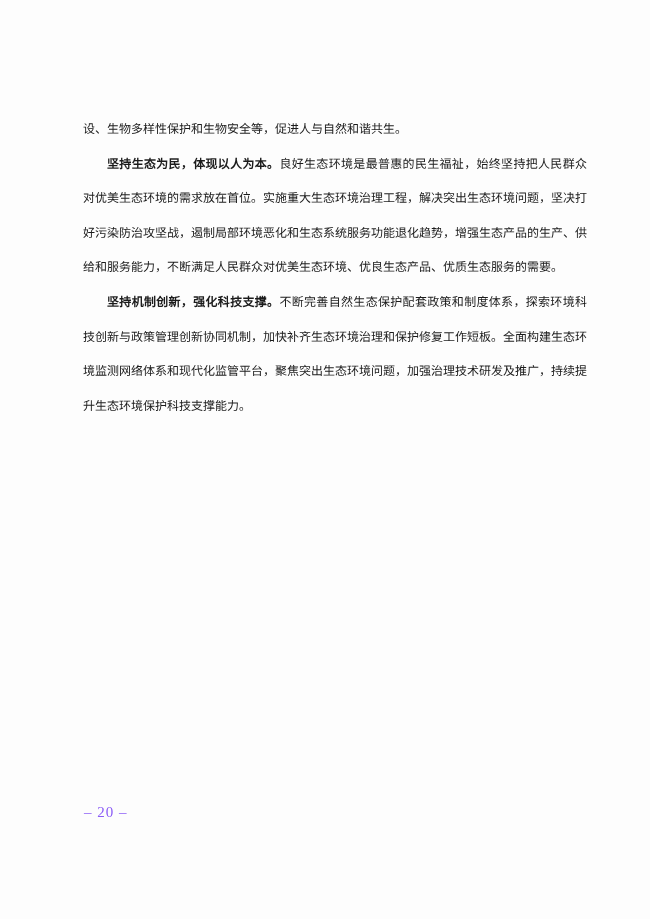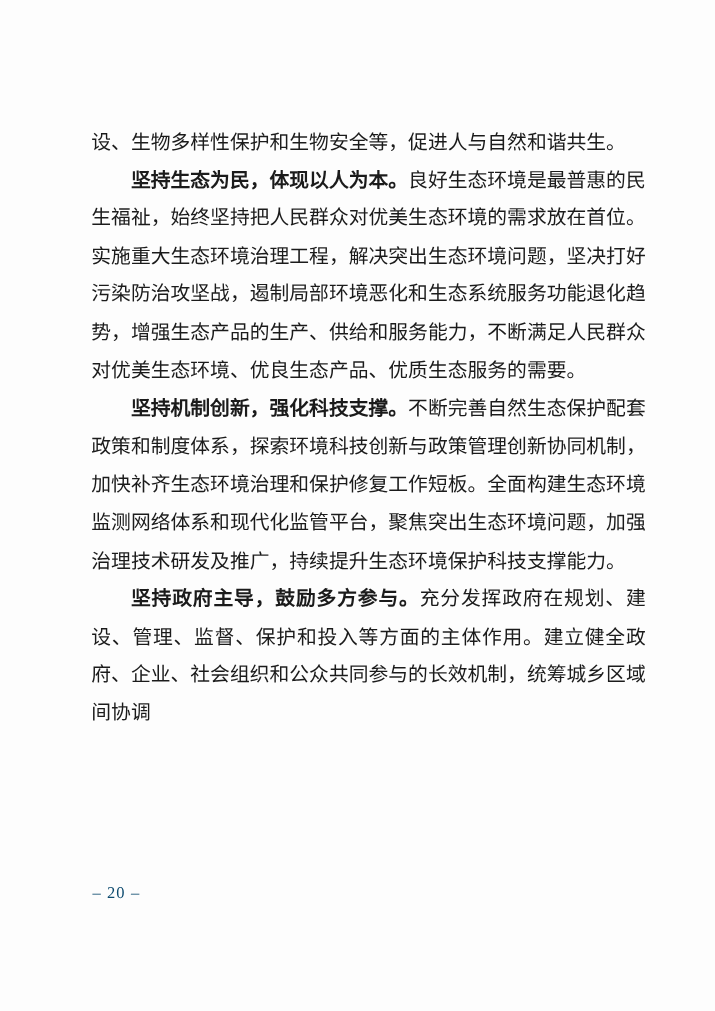--- a/index.html
+++ b/index.html
@@ -18,42 +18,42 @@
   }
   .text-block {
     position: absolute;
     left: 83px;
     top: 112px;
     width: 504px;
   }
   .text-block p {
     margin: 0;
     padding: 0;
-    font-size: 18px;
+    font-size: 12px;
     line-height: 34.6px;
     letter-spacing: 0;
     text-align: justify;
     text-justify: inter-ideograph;
     text-indent: 2em;
     word-break: break-all;
   }
   .text-block p.continuation {
     text-indent: 0;
   }
   .lead {
     font-weight: 700;
     font-family: Liberation Sans, sans-serif;
   }
   .page-number {
     position: absolute;
     left: 84px;
     top: 804px;
     font-size: 15px;
     letter-spacing: 1px;
-    color: #0c4a6e;
+    color: #8b5cf6;
     font-family: "Liberation Serif", "DejaVu Serif", serif;
   }
 </style>
 </head>
 <body>
 
 <div class="page">
 
   <div class="text-block">
 
@@ -61,21 +61,18 @@
 
     <p>
       <span class="lead">坚持生态为民，体现以人为本。</span><span>良好生态环境是最普惠的民生福祉，始终坚持把人民群众对优美生态环境的需求放在首位。实施重大生态环境治理工程，解决突出生态环境问题，坚决打好污染防治攻坚战，遏制局部环境恶化和生态系统服务功能退化趋势，增强生态产品的生产、供给和服务能力，不断满足人民群众对优美生态环境、优良生态产品、优质生态服务的需要。</span>
     </p>
 
 
     <p>
       <span class="lead">坚持机制创新，强化科技支撑。</span><span>不断完善自然生态保护配套政策和制度体系，探索环境科技创新与政策管理创新协同机制，加快补齐生态环境治理和保护修复工作短板。全面构建生态环境监测网络体系和现代化监管平台，聚焦突出生态环境问题，加强治理技术研发及推广，持续提升生态环境保护科技支撑能力。</span>
     </p>
 
-    <p>
-      <span class="lead">坚持政府主导，鼓励多方参与。</span><span>充分发挥政府在规划、建设、管理、监督、保护和投入等方面的主体作用。建立健全政府、企业、社会组织和公众共同参与的长效机制，统筹城乡区域间协调</span>
-    </p>
 
   </div>
 
   <div class="page-number">– 20 –</div>
 
 </div>
 
 </body></html>

